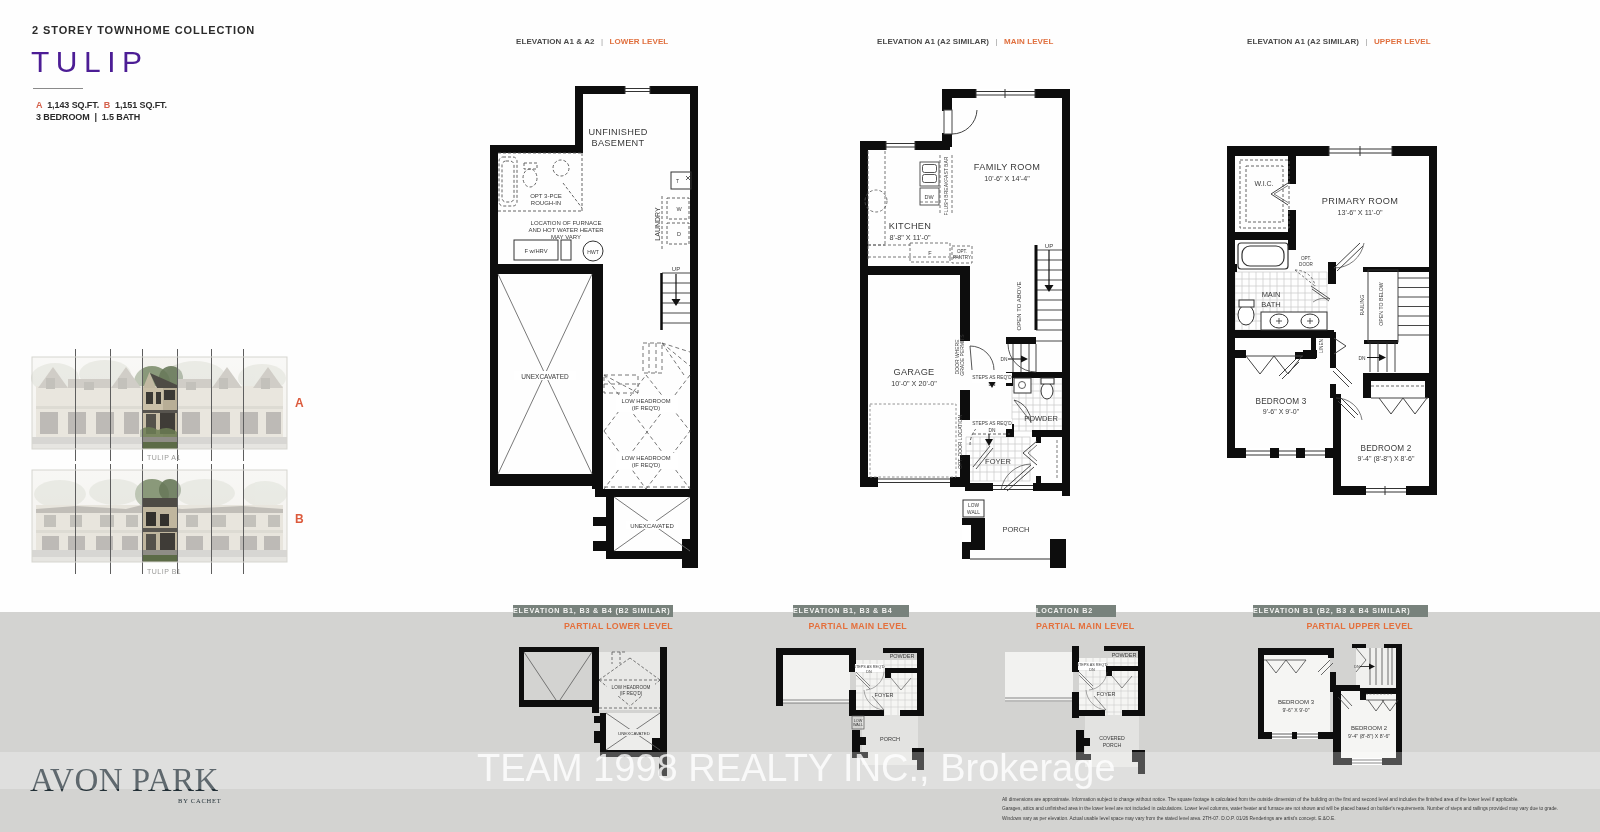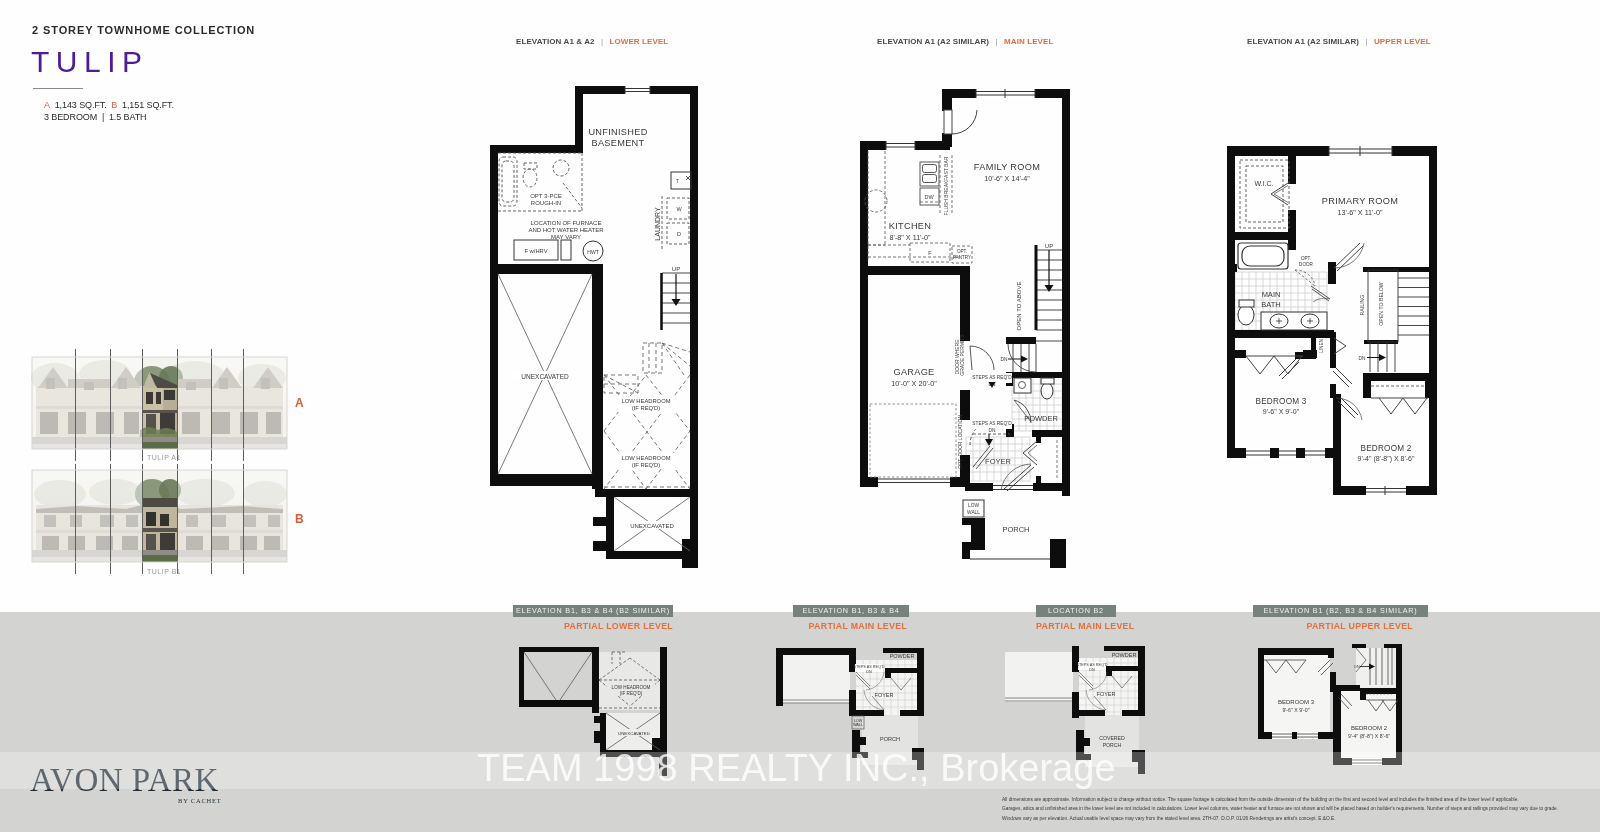--- a/index.html
+++ b/index.html
@@ -2,28 +2,28 @@
 <html><head><meta charset="utf-8">
 <style>
   html,body{margin:0;padding:0}
   .page{position:relative;width:1600px;height:832px;background:#fefefe;overflow:hidden;font-family:"Liberation Sans",sans-serif}
   .grayband{position:absolute;left:0;top:612px;width:1600px;height:220px;background:#d3d3d1}
   .wmband{position:absolute;left:0;top:752px;width:1600px;height:37px;background:rgba(255,255,255,0.28)}
   .wmtext{position:absolute;left:477px;top:747px;font-size:38px;color:rgba(255,255,255,0.8);letter-spacing:0px;white-space:nowrap}
   .h1{position:absolute;left:32px;top:24px;font-size:11px;font-weight:bold;letter-spacing:0.9px;color:#2b2b2b}
   .tulip{position:absolute;left:31px;top:45px;font-size:30px;letter-spacing:6.5px;color:#4c1d95}
   .hr1{position:absolute;left:33px;top:88px;width:50px;border-top:1px solid #8a8a8a}
-  .specs{position:absolute;left:44px;top:99px;font-size:9px;font-weight:normal;color:#2b2b2b;line-height:12.2px;letter-spacing:-0.1px}
+  .specs{position:absolute;left:36px;top:99px;font-size:9px;font-weight:bold;color:#2b2b2b;line-height:12.2px;letter-spacing:-0.1px}
   .specs .ab{color:#d4604b}
   .planhead{position:absolute;font-size:8px;color:#4a4a4a;letter-spacing:0.1px;white-space:nowrap;font-weight:bold}
   .planhead .orange{color:#e0703f}
   .planhead .sep{color:#999;font-weight:normal;padding:0 4px}
   .elabel{position:absolute;font-size:12px;color:#dc5a3c;font-weight:bold}
   .tlabel{position:absolute;font-size:7px;color:#9a9a98;letter-spacing:0.5px}
-  .ghead{position:absolute;background:#78827c;color:#f3f3f1;font-size:7.2px;font-weight:normal;letter-spacing:0.8px;text-align:center;line-height:12px;height:12px;white-space:nowrap}
+  .ghead{position:absolute;background:#78827c;color:#f3f3f1;font-size:7.2px;font-weight:bold;letter-spacing:0.8px;text-align:left;line-height:12px;height:12px;white-space:nowrap}
   .gsub{position:absolute;font-size:8.8px;font-weight:bold;color:#e4703d;letter-spacing:0.3px;text-align:right;white-space:nowrap}
   .avon{position:absolute;left:30px;top:762px;font-family:"Liberation Serif",serif;font-size:33px;color:#222f36;letter-spacing:0.5px}
   .bycachet{position:absolute;left:178px;top:797px;font-family:"Liberation Serif",serif;font-size:6.5px;color:#25333a;letter-spacing:0.8px}
   .disc{position:absolute;left:1002px;top:795px;width:560px;font-size:4.8px;color:#3a3a3a;line-height:9.3px;white-space:nowrap}
   svg{position:absolute;overflow:visible}
   svg text{font-family:"Liberation Sans",sans-serif;fill:#3a3a3a}
 </style></head>
 <body>
 <div class="page">
 

